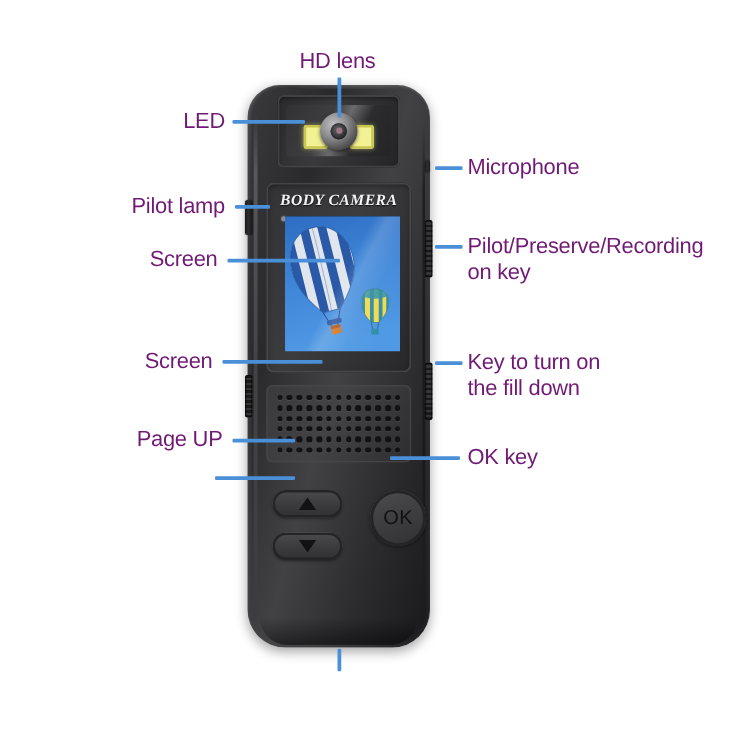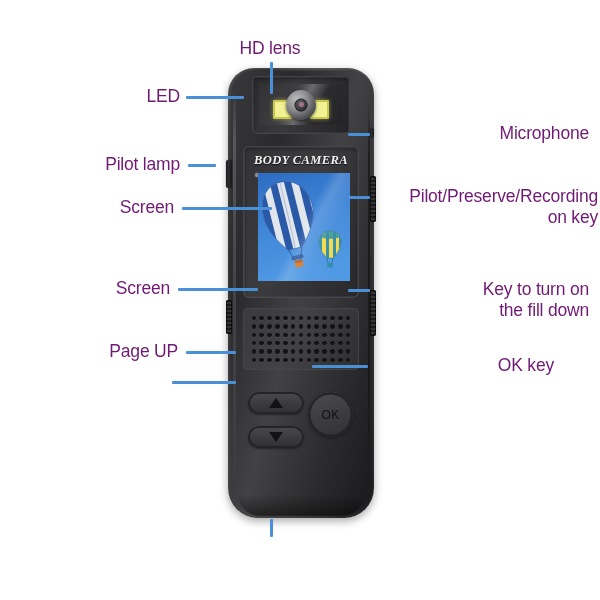--- a/index.html
+++ b/index.html
@@ -19,21 +19,21 @@
 
   
   .label {
     position: absolute;
     color: #701a75;
     font-size: 17.5px;
     line-height: 1.18;
     letter-spacing: -0.2px;
     white-space: pre;
   }
-  .label.right { text-align: right; }
+  .label.right { text-align: left; }
   .label.left  { text-align: right; }
   .label.center{ text-align: center; }
 
   
   .leader {
     position: absolute;
     background: #4a90d9;
     height: 2.5px;
     border-radius: 1px;
   }
@@ -46,21 +46,20 @@
     width: 146px; height: 450px;
     border-radius: 26px 26px 30px 30px;
     background:
       linear-gradient(100deg,
         #4a4a4c 0%, #3a3a3c 7%, #2e2e30 16%,
         #3c3c3e 30%, #454547 46%, #3e3e40 62%,
         #313133 78%, #262628 90%, #1d1d1f 100%);
     box-shadow:
       0 3px 9px rgba(0,0,0,0.35),
       inset 0 1px 2px rgba(255,255,255,0.15);
-    margin-left: 30px;
   }
   
   #device::before {
     content: "";
     position: absolute;
     left: 3px; top: 3px; right: 3px; bottom: 3px;
     border-radius: 23px 23px 27px 27px;
     background: linear-gradient(105deg,
       #39393b 0%, #2a2a2c 25%, #424244 50%, #2c2c2e 75%, #1a1a1c 100%);
     pointer-events: none;
@@ -232,30 +231,30 @@
   .tri {
     width: 0; height: 0;
     border-left: 7px solid transparent;
     border-right: 7px solid transparent;
   }
   .tri.up   { border-bottom: 10px solid #121214; }
   .tri.down { border-top: 10px solid #121214; }
 
   .btn-ok {
     position: absolute;
-    left: 80px; top: 324px;
+    left: 98px; top: 324px;
     width: 45px; height: 45px;
     border-radius: 50%;
     background: linear-gradient(160deg, #4d4d4f 0%, #3e3e40 48%, #313133 100%);
     box-shadow: inset 0 0 0 2.5px #242426,
                 inset 0 1px 2px rgba(255,255,255,0.2),
                 0 1px 3px rgba(0,0,0,0.45);
     display: flex; align-items: center; justify-content: center;
     color: #111113;
-    font-size: 12px;
+    font-size: 16px;
     font-weight: normal;
     letter-spacing: 0.3px;
   }
 
   
   .side-btn {
     position: absolute;
     border-radius: 2px;
     background: linear-gradient(90deg, #1a1a1c 0%, #2e2e30 45%, #161618 100%);
     box-shadow: 0 0 1px rgba(0,0,0,0.7);

